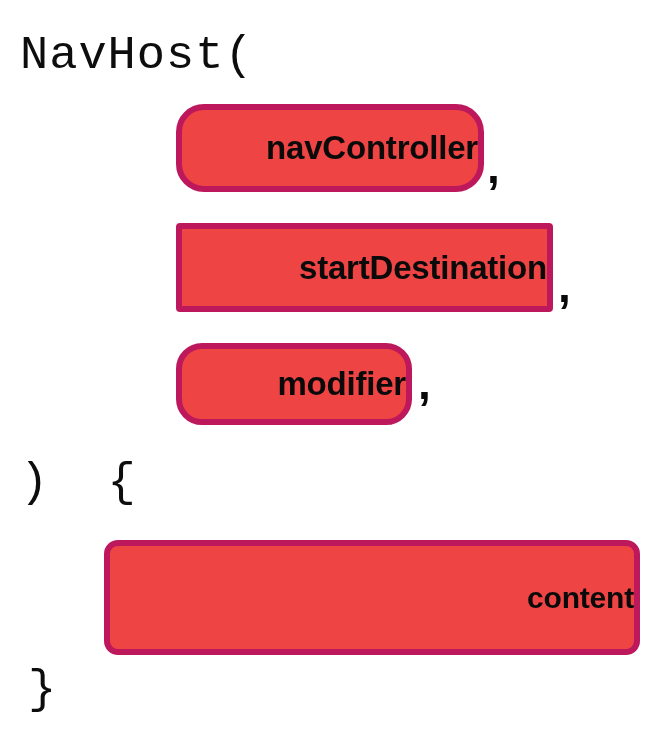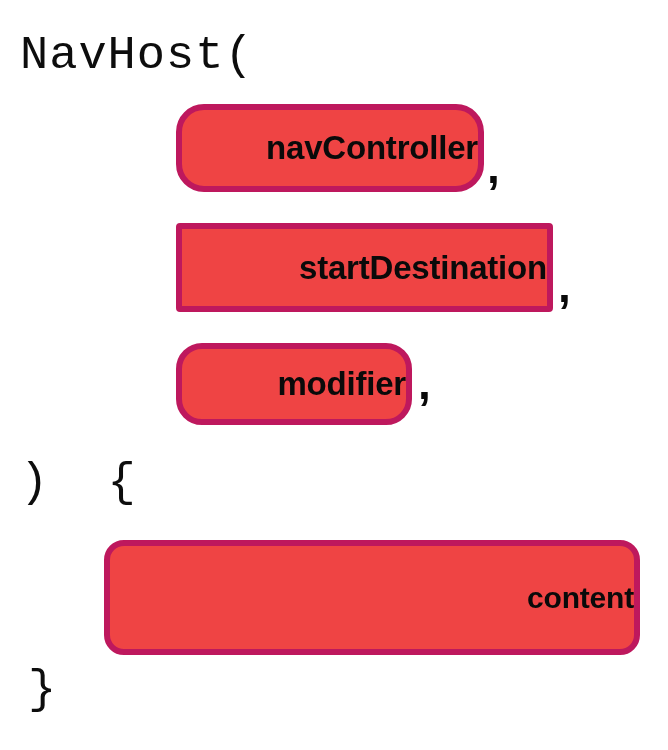--- a/index.html
+++ b/index.html
@@ -93,21 +93,21 @@
     height: 82px;
     border-radius: 26px;
   }
   .pill-modifier .pill-label { font-size: 33px; }
 
   .pill-content {
     left: 104px;
     top: 524px;
     width: 536px;
     height: 115px;
-    border-radius: 20px;
+    border-radius: 14px;
   }
   .pill-content .pill-label { font-size: 30px; }
 
   
   .comma {
     position: absolute;
     font-family: "Liberation Sans", sans-serif;
     font-weight: 700;
     font-size: 46px;
     color: #0a0a0a;

